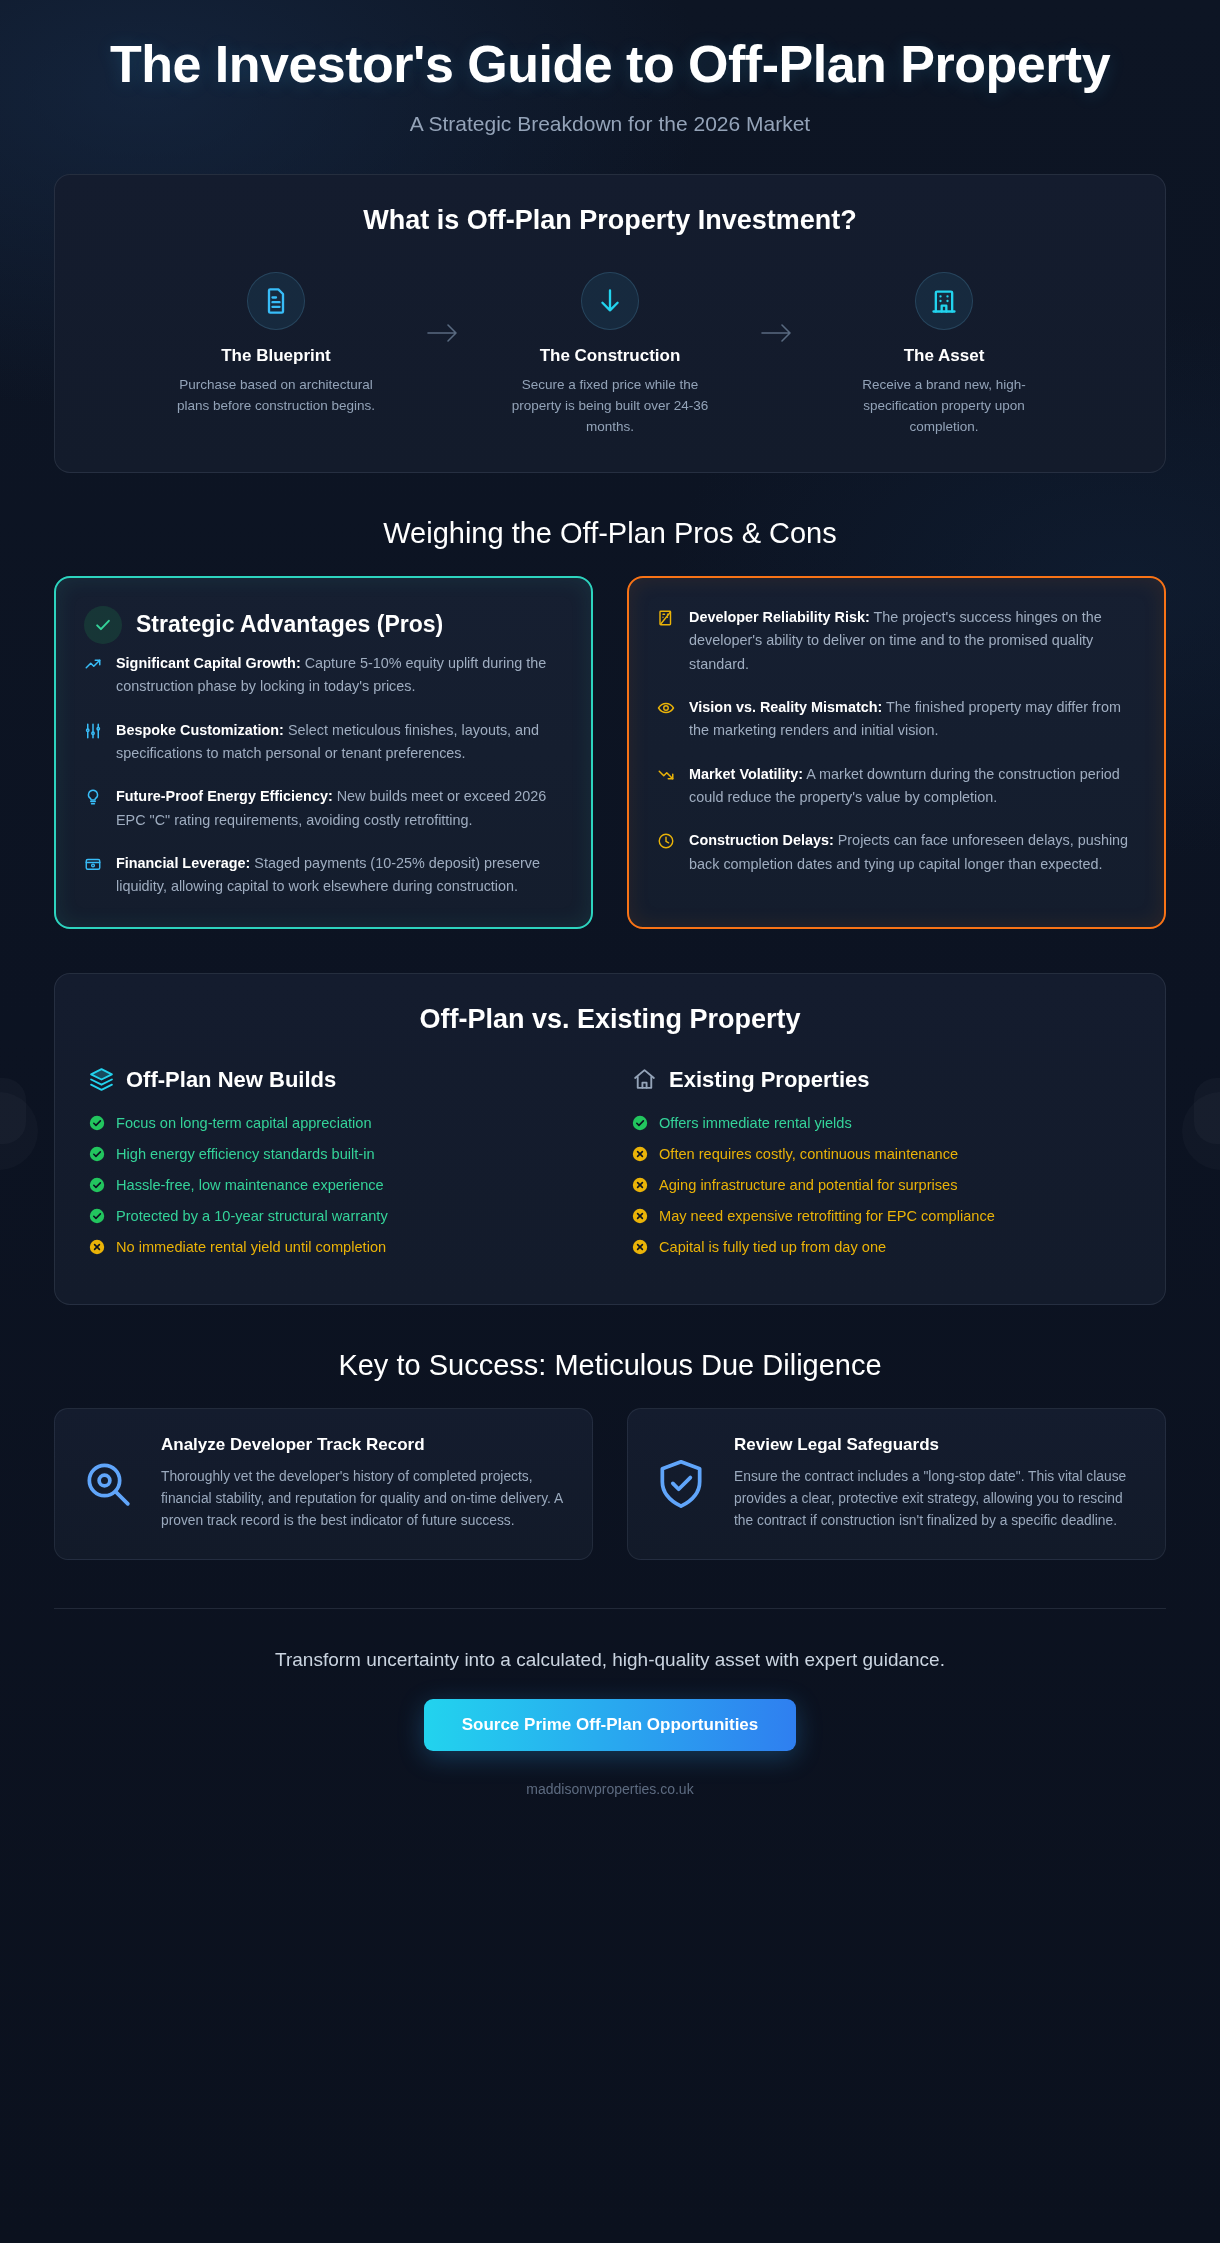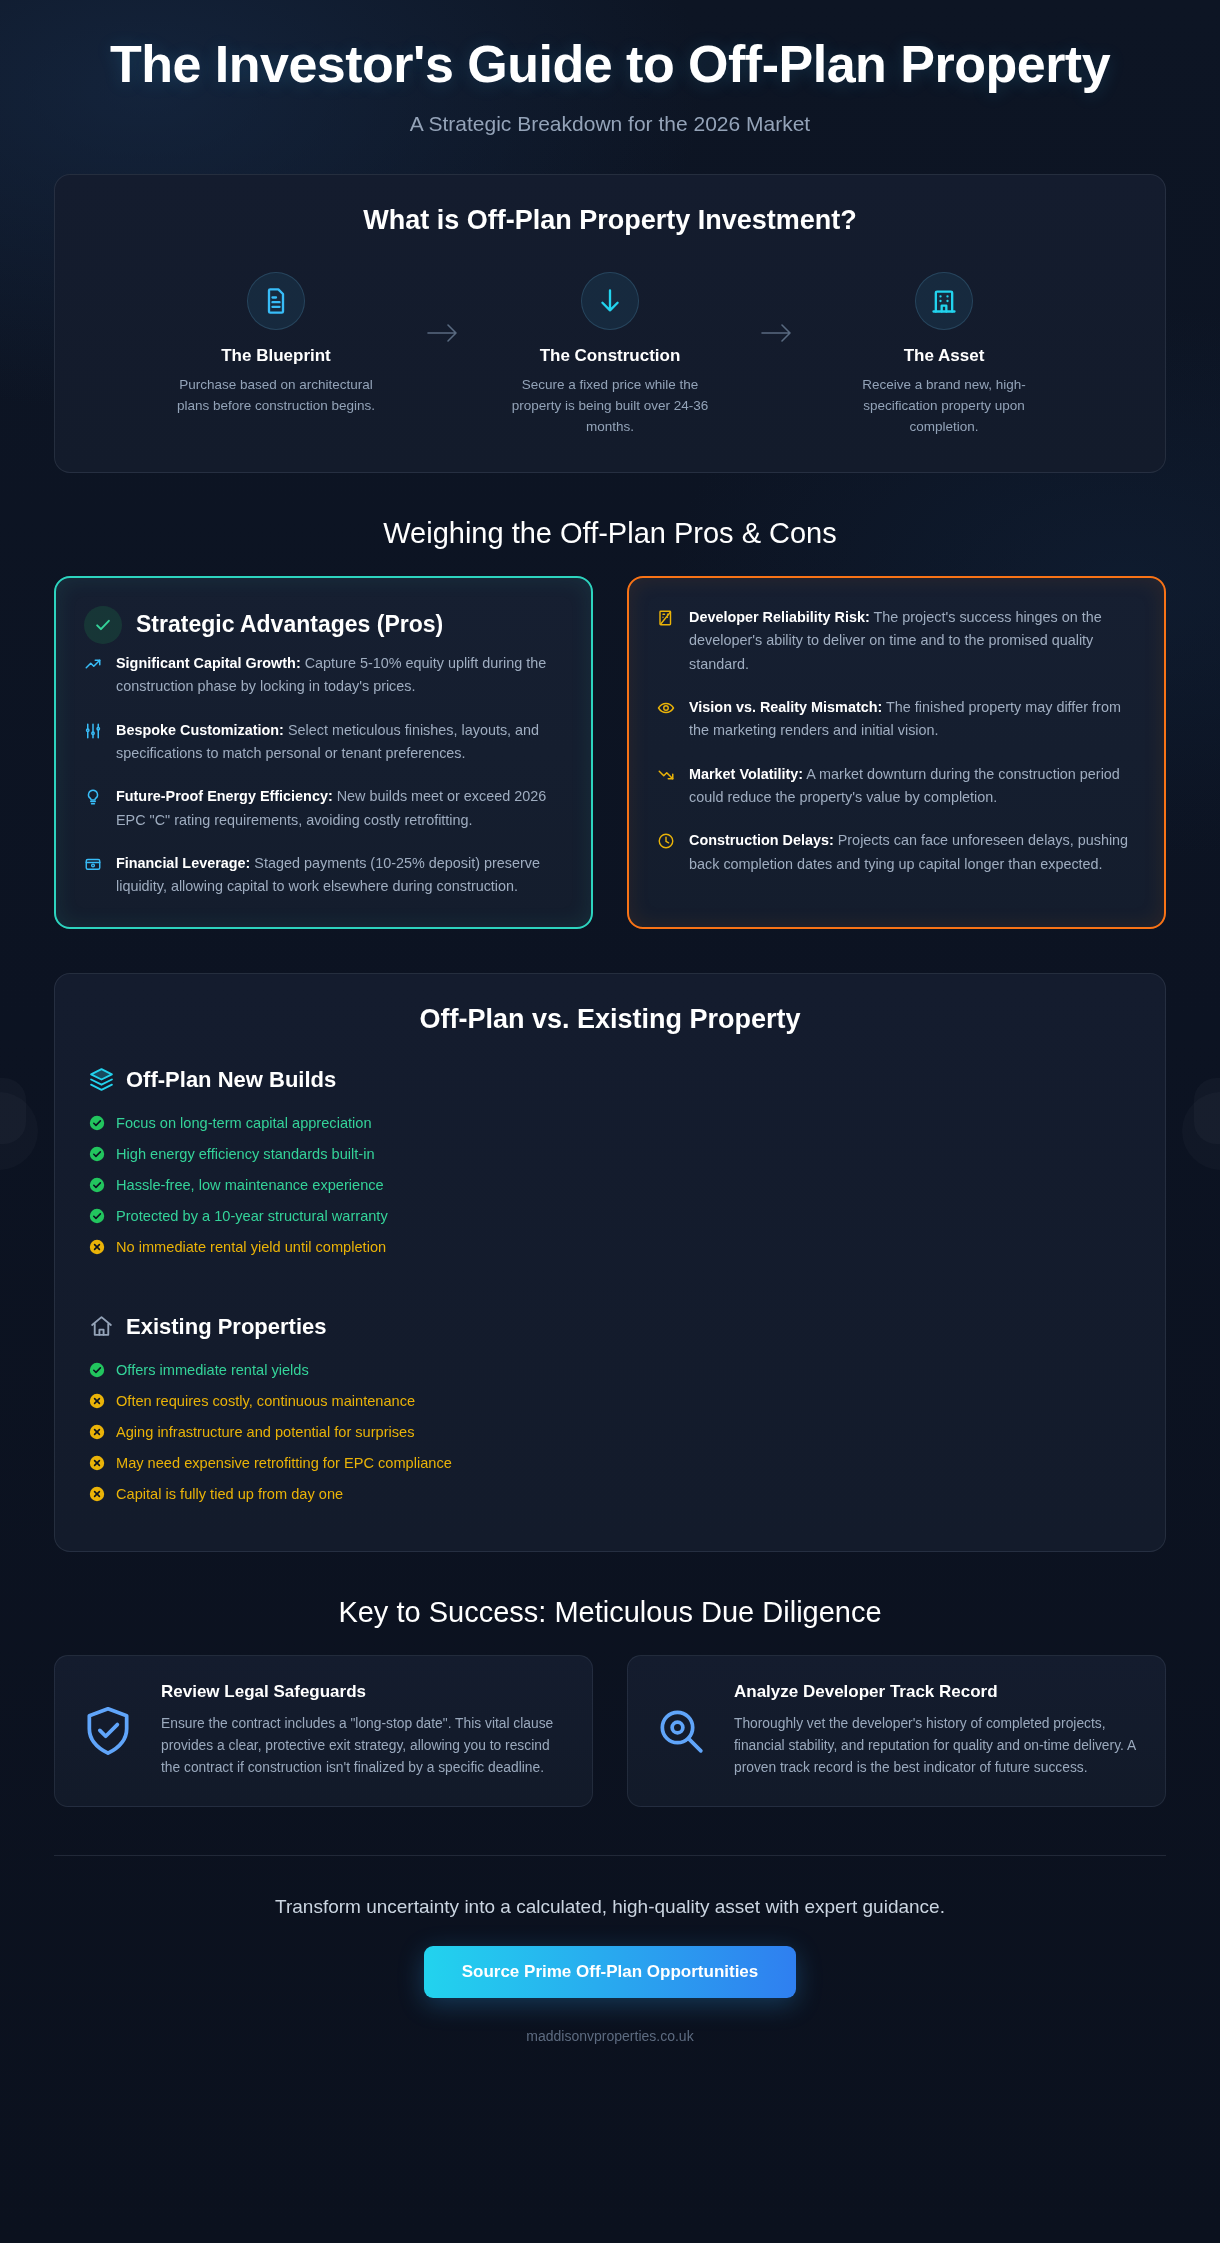--- a/index.html
+++ b/index.html
@@ -83,21 +83,21 @@
   .pc-head h3 { color:#ffffff; font-size:23px; font-weight:bold; }
   .pc-item { display:flex; gap:13px; margin-bottom:20px; }
   .pc-item:last-child { margin-bottom:2px; }
   .pc-ico { flex:0 0 auto; width:19px; padding-top:3px; }
   .pc-ico svg { width:18px; height:18px; display:block; }
   .pc-txt { font-size:14.4px; line-height:1.62; color:#9fadc0; }
   .pc-txt b { color:#ffffff; font-weight:bold; }
 
   
   .cmp-card { padding:30px 34px 34px; }
-  .cmp-grid { display:flex; gap:44px; margin-top:32px;flex-direction:column; }
+  .cmp-grid { display:flex; gap:44px; margin-top:32px; }
   .cmp-col { flex:1; }
   .cmp-col h4 { display:flex; align-items:center; gap:12px; color:#ffffff; font-size:22px; font-weight:bold; margin-bottom:22px; }
   .cmp-col h4 svg { width:25px; height:25px; flex:0 0 auto; }
   .cmp-li { display:flex; align-items:center; gap:11px; margin-bottom:15px; font-size:14.6px; }
   .cmp-li svg { width:16px; height:16px; flex:0 0 auto; }
   .cmp-li.good { color:#34d399; }
   .cmp-li.bad  { color:#eab308; }
 
   
   .dd-row { display:flex; gap:34px; }
@@ -417,44 +417,44 @@
       </div>
     </div>
 
     <div class="section-title">Key to Success: Meticulous Due Diligence</div>
 
     <div class="dd-row">
 
       <div class="dd">
         <div class="dd-ico">
           <svg viewBox="0 0 48 48" fill="none" stroke="#60a5fa" stroke-width="3.2" stroke-linecap="round" stroke-linejoin="round">
-            <path d="M24 5L8 11v11c0 10 7 16.5 16 21 9-4.5 16-11 16-21V11L24 5z"></path>
-            <path d="M17 23.5l5 5 10-10"></path>
-          </svg>
-        </div>
-        <div class="dd-body">
-          <h4>Review Legal Safeguards</h4>
-          <p>Ensure the contract includes a "long-stop date". This vital clause provides a clear, protective exit strategy, allowing you to rescind the contract if construction isn't finalized by a specific deadline.</p>
-        </div>
-      </div>
-
-      <div class="dd">
-        <div class="dd-ico">
-          <svg viewBox="0 0 48 48" fill="none" stroke="#60a5fa" stroke-width="3.2" stroke-linecap="round" stroke-linejoin="round">
             <circle cx="21" cy="21" r="13"></circle>
               <circle cx="21" cy="21" r="4.6"></circle>
               <path d="M30.5 30.5L41 41"></path>
           </svg>
         </div>
         <div class="dd-body">
           <h4>Analyze Developer Track Record</h4>
           <p>Thoroughly vet the developer's history of completed projects, financial stability, and reputation for quality and on-time delivery. A proven track record is the best indicator of future success.</p>
         </div>
       </div>
 
+      <div class="dd">
+        <div class="dd-ico">
+          <svg viewBox="0 0 48 48" fill="none" stroke="#60a5fa" stroke-width="3.2" stroke-linecap="round" stroke-linejoin="round">
+            <path d="M24 5L8 11v11c0 10 7 16.5 16 21 9-4.5 16-11 16-21V11L24 5z"></path>
+            <path d="M17 23.5l5 5 10-10"></path>
+          </svg>
+        </div>
+        <div class="dd-body">
+          <h4>Review Legal Safeguards</h4>
+          <p>Ensure the contract includes a "long-stop date". This vital clause provides a clear, protective exit strategy, allowing you to rescind the contract if construction isn't finalized by a specific deadline.</p>
+        </div>
+      </div>
+
     </div>
 
     <div class="divider"></div>
 
     <div class="foot">
       <div class="tag">Transform uncertainty into a calculated, high-quality asset with expert guidance.</div>
       <button class="cta">Source Prime Off-Plan Opportunities</button>
       <div class="site">maddisonvproperties.co.uk</div>
     </div>
 

